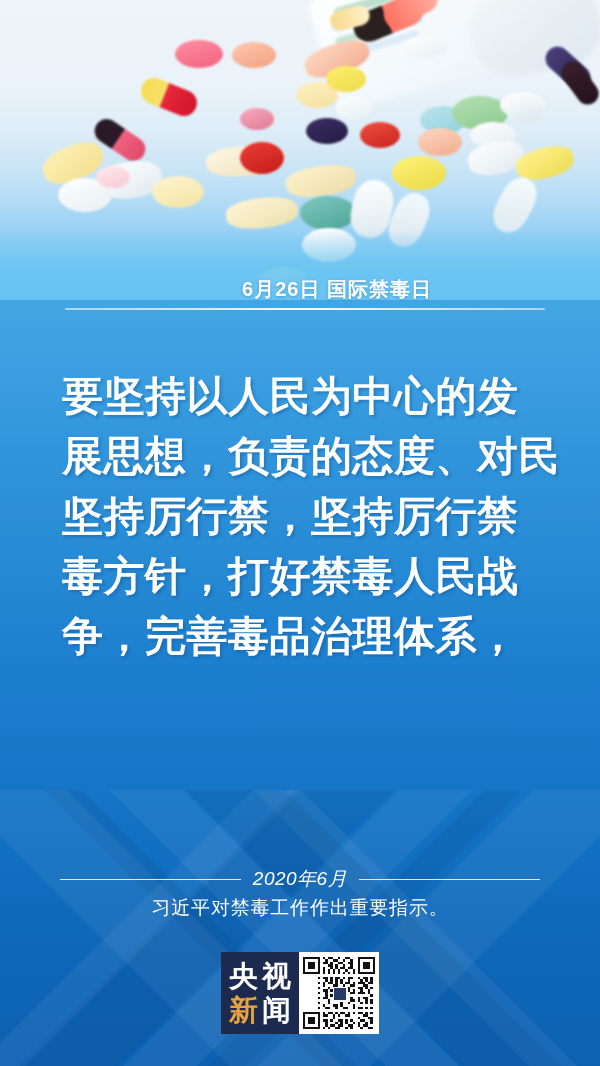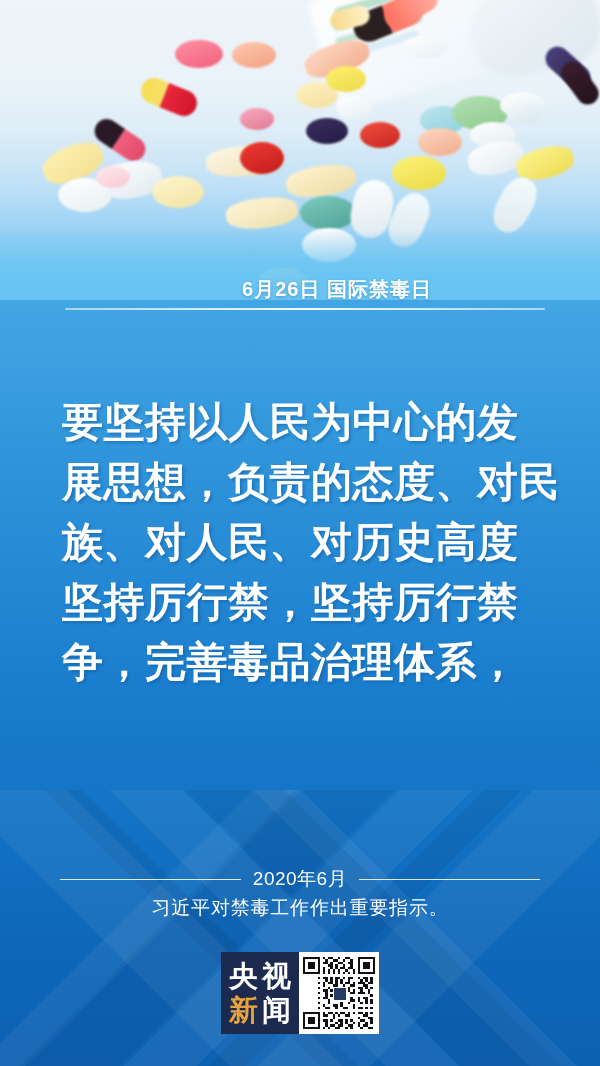--- a/index.html
+++ b/index.html
@@ -55,38 +55,39 @@
   .date-rule{
     position:absolute; left:65px; top:308px; width:480px; height:2px;
     background:linear-gradient(90deg,rgba(255,255,255,.55),rgba(255,255,255,.95) 50%,rgba(255,255,255,.55));
     border-radius:2px;
   }
 
   
   .quote{
     position:absolute; left:0; top:366px; width:536px;
     padding:0 62px;
-    display:flex; flex-direction:column; gap:0px;margin-top:26px;
+    display:flex; flex-direction:column; gap:0px;
   }
   .qline{
     color:#ffffff;
     font-family:"Liberation Serif","DejaVu Serif",serif;
     font-weight:bold;
     font-size:41px;
     line-height:60px;
     letter-spacing:0.5px;
     white-space:nowrap;
     text-shadow:2px 2px 3px rgba(15,85,150,.45);
   }
 
   
   .src{
     position:absolute; left:0; top:866px; width:600px;
     display:flex; align-items:center; justify-content:center; gap:12px;
     padding:0 60px;
+    font-style:italic;
   }
   .src .ln{ flex:1; height:1px; background:rgba(255,255,255,.85); }
   .src .dt{ color:#ffffff; font-size:19px; letter-spacing:.5px; white-space:nowrap; }
 
   .caption{
     position:absolute; left:0; top:895px; width:600px;
     text-align:center; color:#ffffff; font-size:19px; letter-spacing:.8px;
   }
 
   
@@ -184,22 +185,22 @@
   </div>
 
   <div class="date-row">
     <span class="date-text">6月26日 国际禁毒日</span>
   </div>
   <div class="date-rule"></div>
 
   <div class="quote">
     <div class="qline">要坚持以人民为中心的发</div>
     <div class="qline">展思想，负责的态度、对民</div>
-    <div class="qline">族、对人民、对历史高度</div>
     <div class="qline">坚持厉行禁，坚持厉行禁</div>
+    <div class="qline">毒方针，打好禁毒人民战</div>
     <div class="qline">争，完善毒品治理体系，</div>
   </div>
 
   <div class="chev">
     <i class="l" style="left:-40px;  top:-700px;"></i>
     <i class="l dk" style="left:10px;   top:-700px; width:70px;"></i>
     <i class="l" style="left:110px;  top:-700px; width:52px;"></i>
     <i class="l dk" style="left:190px;  top:-700px; width:26px;"></i>
     <i class="l" style="left:250px;  top:-700px; width:80px;"></i>
     <i class="r" style="left:560px;  top:-700px;"></i>

